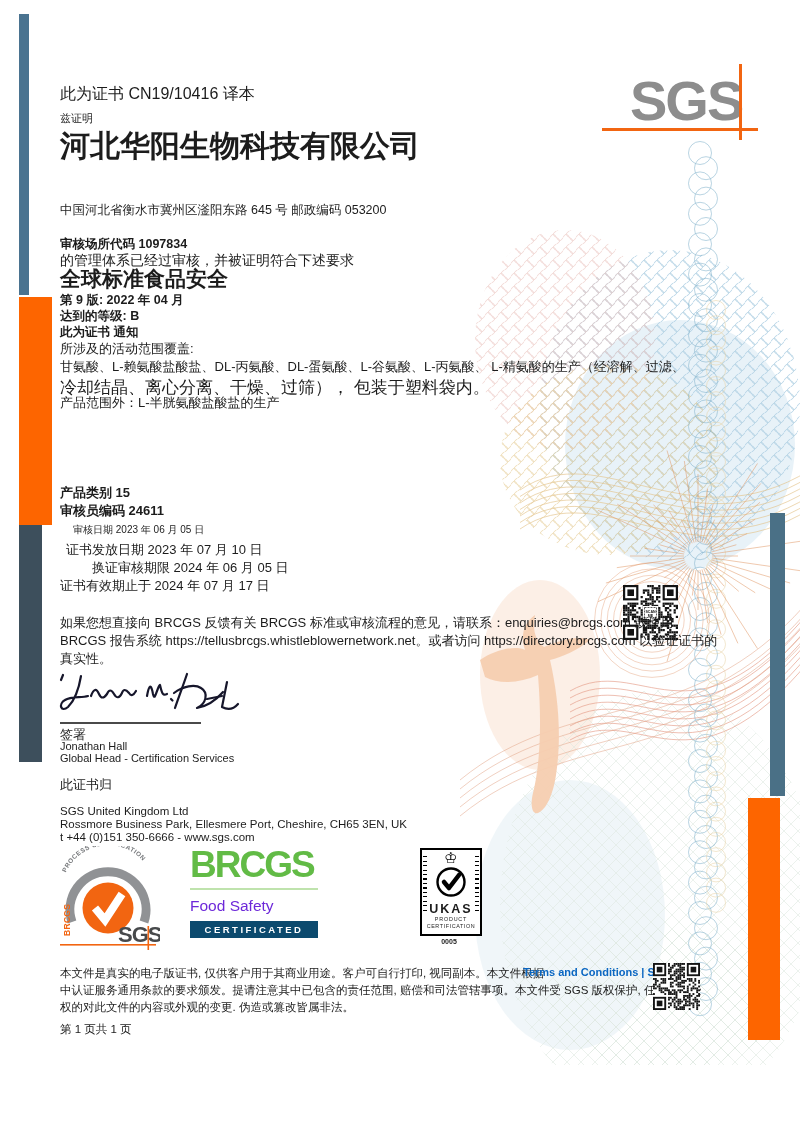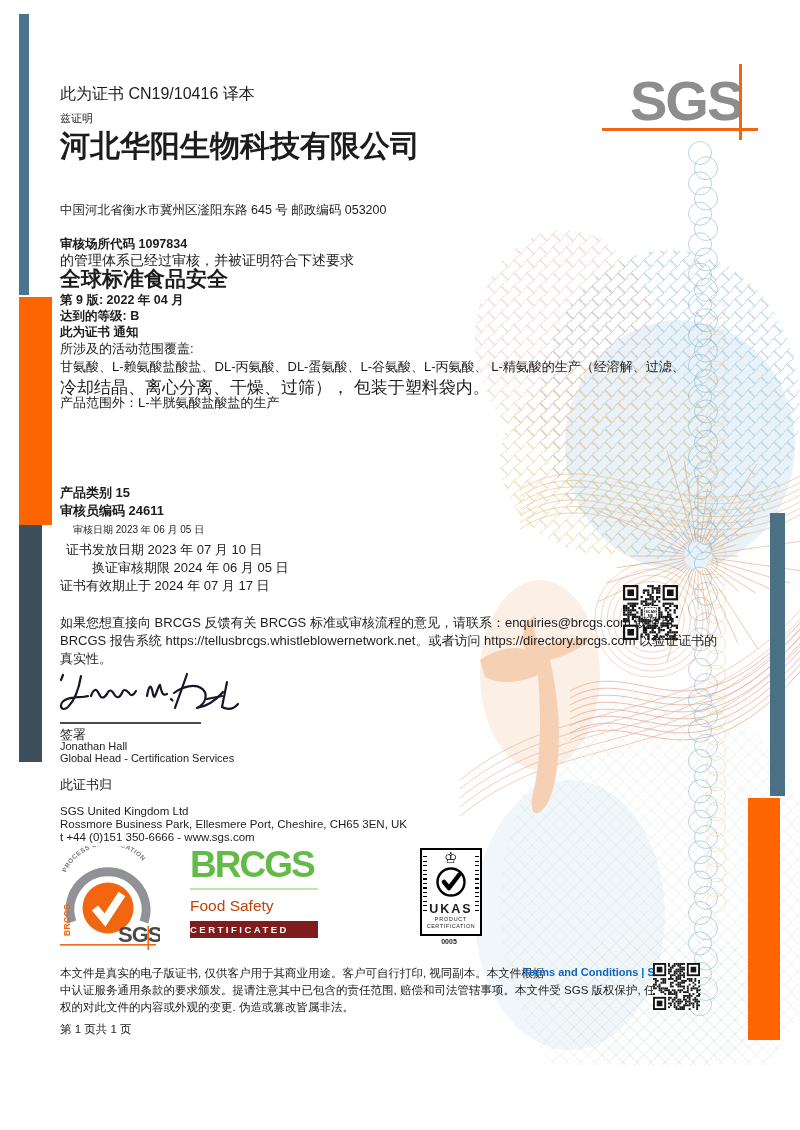--- a/index.html
+++ b/index.html
@@ -6,21 +6,21 @@
   .page{position:relative;width:800px;height:1130px;background:#fff;overflow:hidden;
         font-family:"Liberation Sans","DejaVu Sans",sans-serif;color:#1c1c1c;}
   .t{position:absolute;white-space:nowrap;line-height:1.25;}
   .b{font-weight:bold;}
   .bar{position:absolute;}
   svg{display:block;}
   .qr{position:absolute;background:#fff;}
   .ukas-box{position:absolute;border:2.2px solid #000;background:#fff;}
   .tick{position:absolute;width:4px;top:6px;bottom:20px;
         background:repeating-linear-gradient(to bottom,#000 0 1px,transparent 1px 4.5px);}
-  .banner{background:#7f1d1d;color:#fff;font-weight:bold;}
+  .banner{background:#0c4a6e;color:#fff;font-weight:bold;text-align:center;}
 </style>
 </head>
 <body>
 
 <div class="page">
 
   <svg id="bg-art" style="position:absolute;left:420px;top:75px;" width="380" height="990" viewBox="0 0 380 990">
     <defs>
       <pattern id="latB" width="13" height="13" patternUnits="userSpaceOnUse">
         <path d="M0 6.5 Q3.25 0 6.5 6.5 T13 6.5 M6.5 0 Q0 3.25 6.5 6.5 T6.5 13" stroke="#aecfe2" fill="none" stroke-width="1"></path>
@@ -558,21 +558,21 @@
     <path d="M39,62 L49,74 L66,48" fill="none" stroke="#fff" stroke-width="8"></path>
     <text transform="translate(14,90) rotate(-90)" font-size="8.5" font-weight="bold" fill="#F26511" letter-spacing="0.3">BRCGS</text>
     <text x="62" y="96" font-size="22" font-weight="bold" fill="#47494b" letter-spacing="-1">SGS</text>
     <rect x="4" y="98" width="96" height="1.6" fill="#F26511"></rect>
     <rect x="91.5" y="80" width="1.6" height="24" fill="#F26511"></rect>
   </svg>
 
   <div style="position:absolute;left:190px;top:846px;width:130px;">
     <div style="font-size:37px;font-weight:800;color:#62BB46;letter-spacing:-2px;line-height:1;">BRCGS</div>
     <div style="margin-top:5px;width:128px;height:2px;background:#bfe3ad;"></div>
-    <div style="margin-top:7px;font-size:15.5px;color:#c2410c;">Food Safety</div>
+    <div style="margin-top:7px;font-size:15.5px;color:#6d28d9;">Food Safety</div>
     <div class="banner" style="margin-top:6px;width:128px;font-size:9.5px;letter-spacing:2.5px;padding:3px 0;">CERTIFICATED</div>
   </div>
 
   <div style="position:absolute;left:420px;top:848px;width:64px;">
     <div class="ukas-box" style="position:relative;width:58px;height:84px;">
       <div class="tick" style="left:1px;"></div>
       <div class="tick" style="right:1px;"></div>
       <div class="t" style="left:0;right:0;top:-1px;text-align:center;font-size:15px;color:#000;">♔</div>
       <svg style="position:absolute;left:13px;top:16px;" width="32" height="32" viewBox="0 0 32 32">
         <circle cx="16" cy="16" r="13.5" fill="none" stroke="#000" stroke-width="2.4"></circle>

